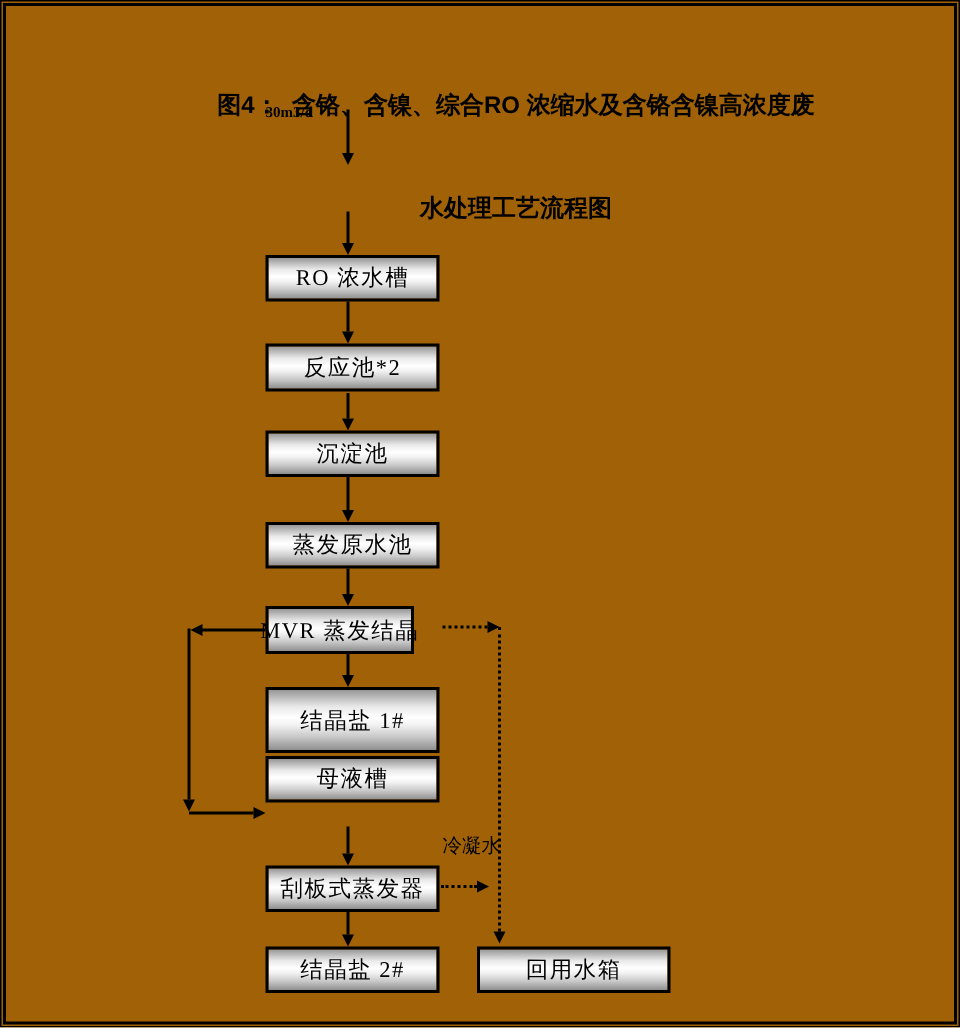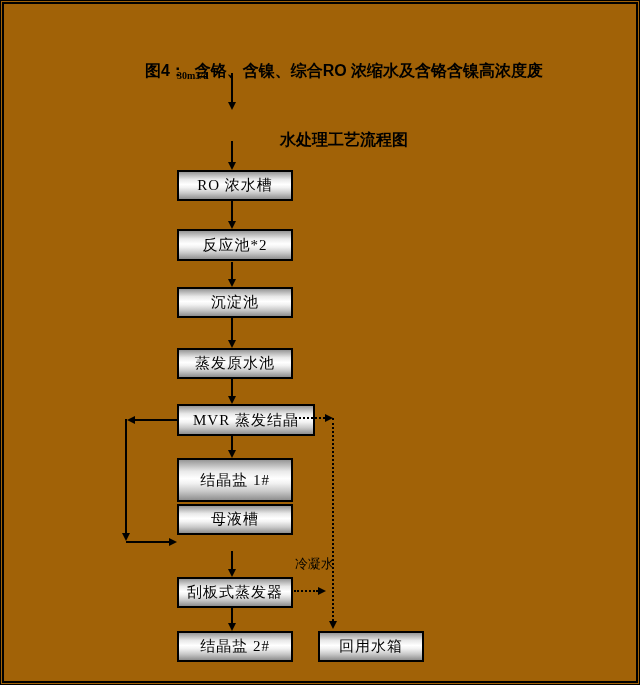--- a/index.html
+++ b/index.html
@@ -55,26 +55,26 @@
 
   <div class="lbl-inflow">30m3/d</div>
 
   <div class="vline" style="left:231px;top:73px;height:29px;"></div>
   <div class="ah ah-down" style="left:228px;top:102px;"></div>
 
   <div class="node" style="top:170px;"><span>RO 浓水槽</span></div>
   <div class="node" style="top:229px;height:32px;"><span>反应池*2</span></div>
   <div class="node" style="top:287px;"><span>沉淀池</span></div>
   <div class="node" style="top:348px;"><span>蒸发原水池</span></div>
-  <div class="node" style="top:404px;height:32px;width:138px;"><span>MVR 蒸发结晶</span></div>
+  <div class="node" style="top:404px;height:32px;width:99px;"><span>MVR 蒸发结晶</span></div>
   <div class="node" style="top:458px;height:44px;"><span>结晶盐 1#</span></div>
   <div class="node" style="top:504px;"><span>母液槽</span></div>
   <div class="node" style="top:577px;"><span>刮板式蒸发器</span></div>
   <div class="node" style="top:631px;"><span>结晶盐 2#</span></div>
-  <div class="node" style="top:631px;left:318px;width:106px;"><span>回用水箱</span></div>
+  <div class="node" style="top:631px;left:318px;width:129px;"><span>回用水箱</span></div>
 
   <div class="vline" style="left:231px;top:141px;height:21px;"></div>
   <div class="ah ah-down" style="left:228px;top:162px;"></div>
 
   <div class="vline" style="left:231px;top:201px;height:20px;"></div>
   <div class="ah ah-down" style="left:228px;top:221px;"></div>
 
   <div class="vline" style="left:231px;top:262px;height:17px;"></div>
   <div class="ah ah-down" style="left:228px;top:279px;"></div>
 

